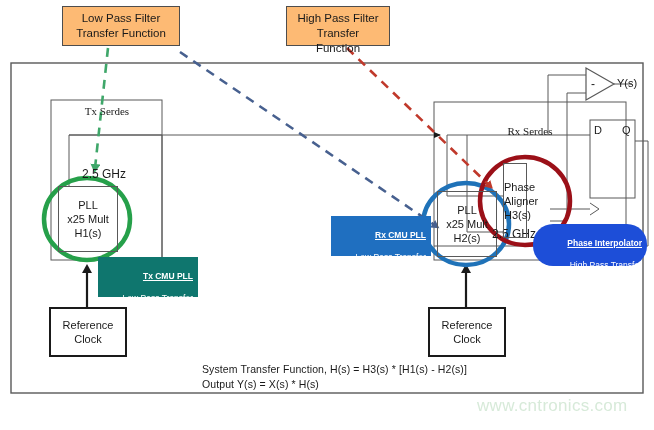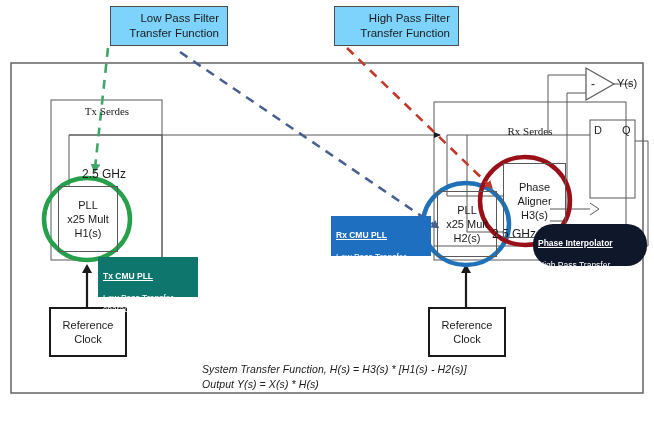--- a/index.html
+++ b/index.html
@@ -26,29 +26,28 @@
     color: #1a1a1a;
     font-size: 11px;
     line-height: 13px;
     white-space: pre;
     font-family: Liberation Serif, serif;
   }
   
   .callout {
     position: absolute;
     border: 1px solid #4d4d4d;
-    background: #7dd3fc;
+    background: #fdba74;
     color: #1a1a1a;
     font-size: 11.5px;
     line-height: 15px;
-    text-align: right;
+    text-align: center;
     padding: 4px 8px;
     box-sizing: border-box;
     white-space: pre-line;
-    margin-left: 48px;
   }
   
   .obox {
     position: absolute;
     border: 1px solid #595959;
     background: transparent;
     box-sizing: border-box;
     font-size: 11px;
     line-height: 14px;
     color: #1a1a1a;
@@ -62,35 +61,35 @@
     transform: translateY(-50%);
     white-space: pre-line;
   }
   
   .tag {
     position: absolute;
     box-sizing: border-box;
     color: #ffffff;
     font-size: 8.5px;
     line-height: 11px;
-    text-align: left;
+    text-align: right;
     padding: 3px 5px;
     white-space: pre-line;
   }
   .tag .tag-title {
     display: block;
     font-weight: bold;
     text-decoration: underline;
     font-size: 8.5px;
     line-height: 11px;
   }
   .tag .tag-body { display: block; }
   .tag.green { background: #0f766e; }
   .tag.blue  { background: #1f6fc0; }
-  .tag.red   { background: #0f172a; border-radius: 20px; }
+  .tag.red   { background: #1d4ed8; border-radius: 20px; }
   .ff-pin {
     position: absolute;
     font-size: 11px;
     color: #1a1a1a;
   }
   .formula {
     position: absolute;
     font-size: 10.5px;
     line-height: 15px;
     color: #1a1a1a;
@@ -192,42 +191,42 @@
     <path d="M108,48 L95,168" fill="none" stroke="#3fa76a" stroke-width="2.6" stroke-dasharray="9 7" marker-end="url(#arrowGreen)"></path>
 
     <path d="M180,52 L436,226" fill="none" stroke="#47608f" stroke-width="2.6" stroke-dasharray="9 7" marker-end="url(#arrowBlueD)"></path>
 
     <path d="M347,48 L490,186" fill="none" stroke="#c0392b" stroke-width="2.6" stroke-dasharray="9 7" marker-end="url(#arrowRed)"></path>
   </svg>
 
   <div class="callout" style="left:62px; top:6px; width:118px; height:40px;">Low Pass Filter
 Transfer Function</div>
 
-  <div class="callout" style="left:286px; top:6px; width:125px; height:40px;">High Pass Filter
+  <div class="callout" style="left:286px; top:6px; width:104px; height:40px;">High Pass Filter
 Transfer Function</div>
 
   <div class="lbl" style="left:62px; top:105px; width:90px; text-align:center;">Tx Serdes</div>
 
   <div class="lbl" style="left:455px; top:107px; width:150px; text-align:center;margin-top:18px;">Rx Serdes</div>
 
   <div class="obox" style="left:58px; top:186px; width:60px; height:66px;">
     <span class="inner">PLL
 x25 Mult
 H1(s)</span>
   </div>
   <div class="ghz" style="left:82px; top:167px;">2.5 GHz</div>
 
   <div class="obox" style="left:437px; top:191px; width:60px; height:66px;">
     <span class="inner">PLL
 x25 Mult
 H2(s)</span>
   </div>
   <div class="ghz" style="left:492px; top:227px;">2.5 GHz</div>
 
-  <div class="obox" style="left:503px; top:163px; width:63px; height:75px;text-align:center;">
+  <div class="obox" style="left:503px; top:163px; width:24px; height:75px;text-align:center;">
     <span class="inner">Phase
 Aligner
 H3(s)</span>
   </div>
 
   <div class="ff-pin" style="left:594px; top:124px;">D</div>
   <div class="ff-pin" style="left:622px; top:124px;">Q</div>
 
   <div class="ff-pin" style="left:591px; top:77px; font-size:12px;">-</div>
   <div class="ys-label" style="left:617px; top:77px;">Y(s)</div>
@@ -253,17 +252,18 @@
     <span class="tag-body">Low Pass Transfer
 characteristic</span>
   </div>
 
   <div class="tag red" style="left:533px; top:224px; width:114px; height:42px;">
     <span class="tag-title">Phase Interpolator</span>
     <span class="tag-body">High Pass Transfer
 characteristic of CDR</span>
   </div>
 
-  <div class="formula" style="left:202px; top:362px;font-style:italic;">System Transfer Function, H(s) =   H3(s) * [H1(s) - H2(s)]
+  <div class="formula" style="left:202px; top:362px;">System Transfer Function, H(s) =   H3(s) * [H1(s) - H2(s)]
 Output Y(s) = X(s) * H(s)</div>
 
+  <div class="watermark" style="left:477px; top:396px;">www.cntronics.com</div>
 
 </div>
 
 </body></html>

